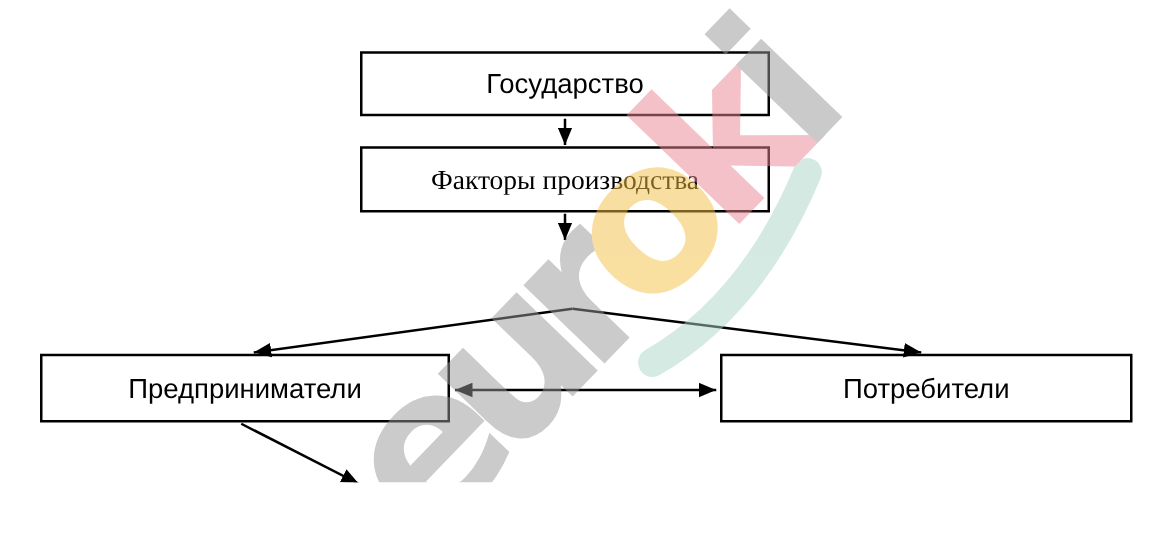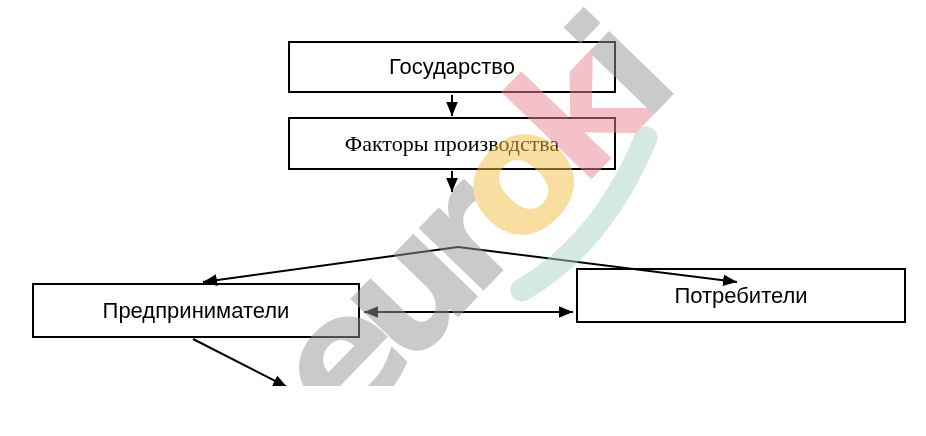--- a/index.html
+++ b/index.html
@@ -24,21 +24,21 @@
   }
   .node span {
     font-size: 22px;
     color: #000000;
     white-space: nowrap;
   }
   .n-state          { left: 288px; top: 41px;  width: 328px; height: 52px; }
   .n-factors        { left: 288px; top: 117px; width: 328px; height: 53px; font-family: Liberation Serif, serif; }
   .n-market         { left: 288px; top: 193px; width: 328px; height: 53px; }
   .n-entrepreneurs  { left: 32px;  top: 283px; width: 328px; height: 55px; }
-  .n-consumers      { left: 576px; top: 268px; width: 330px; height: 55px; }
+  .n-consumers      { left: 576px; top: 283px; width: 330px; height: 55px; }
   .n-profit         { left: 288px; top: 363px; width: 328px; height: 52px; }
   
   .edges {
     position: absolute;
     left: 0; top: 0;
     width: 926px; height: 436px;
     z-index: 2;
     pointer-events: none;
   }
   .edges line { stroke: #000000; stroke-width: 2; }

